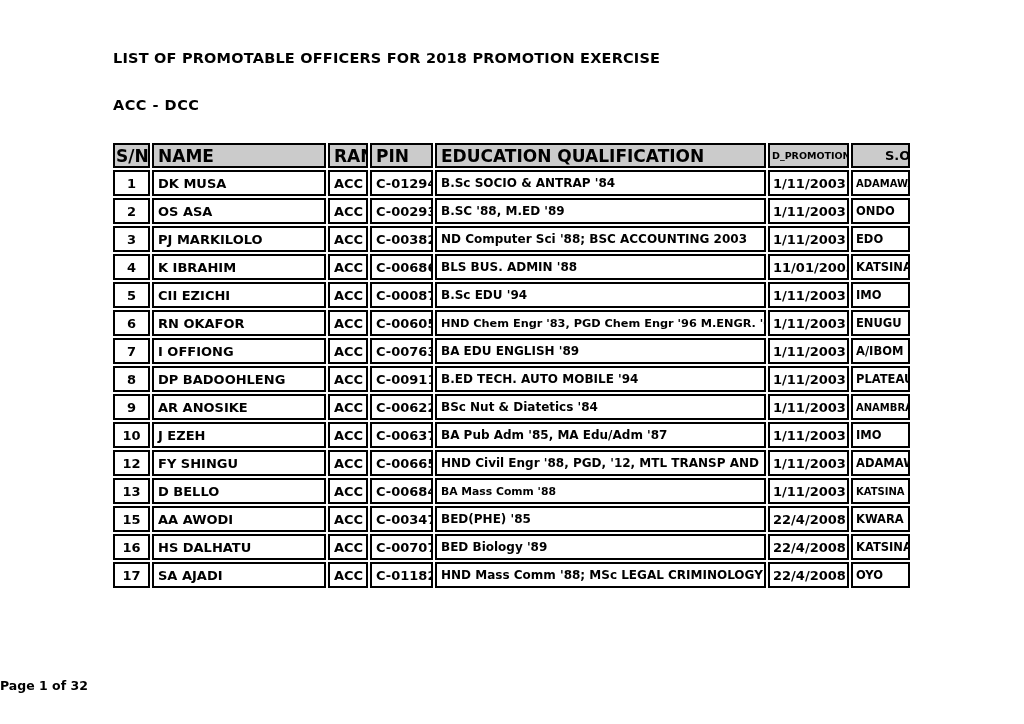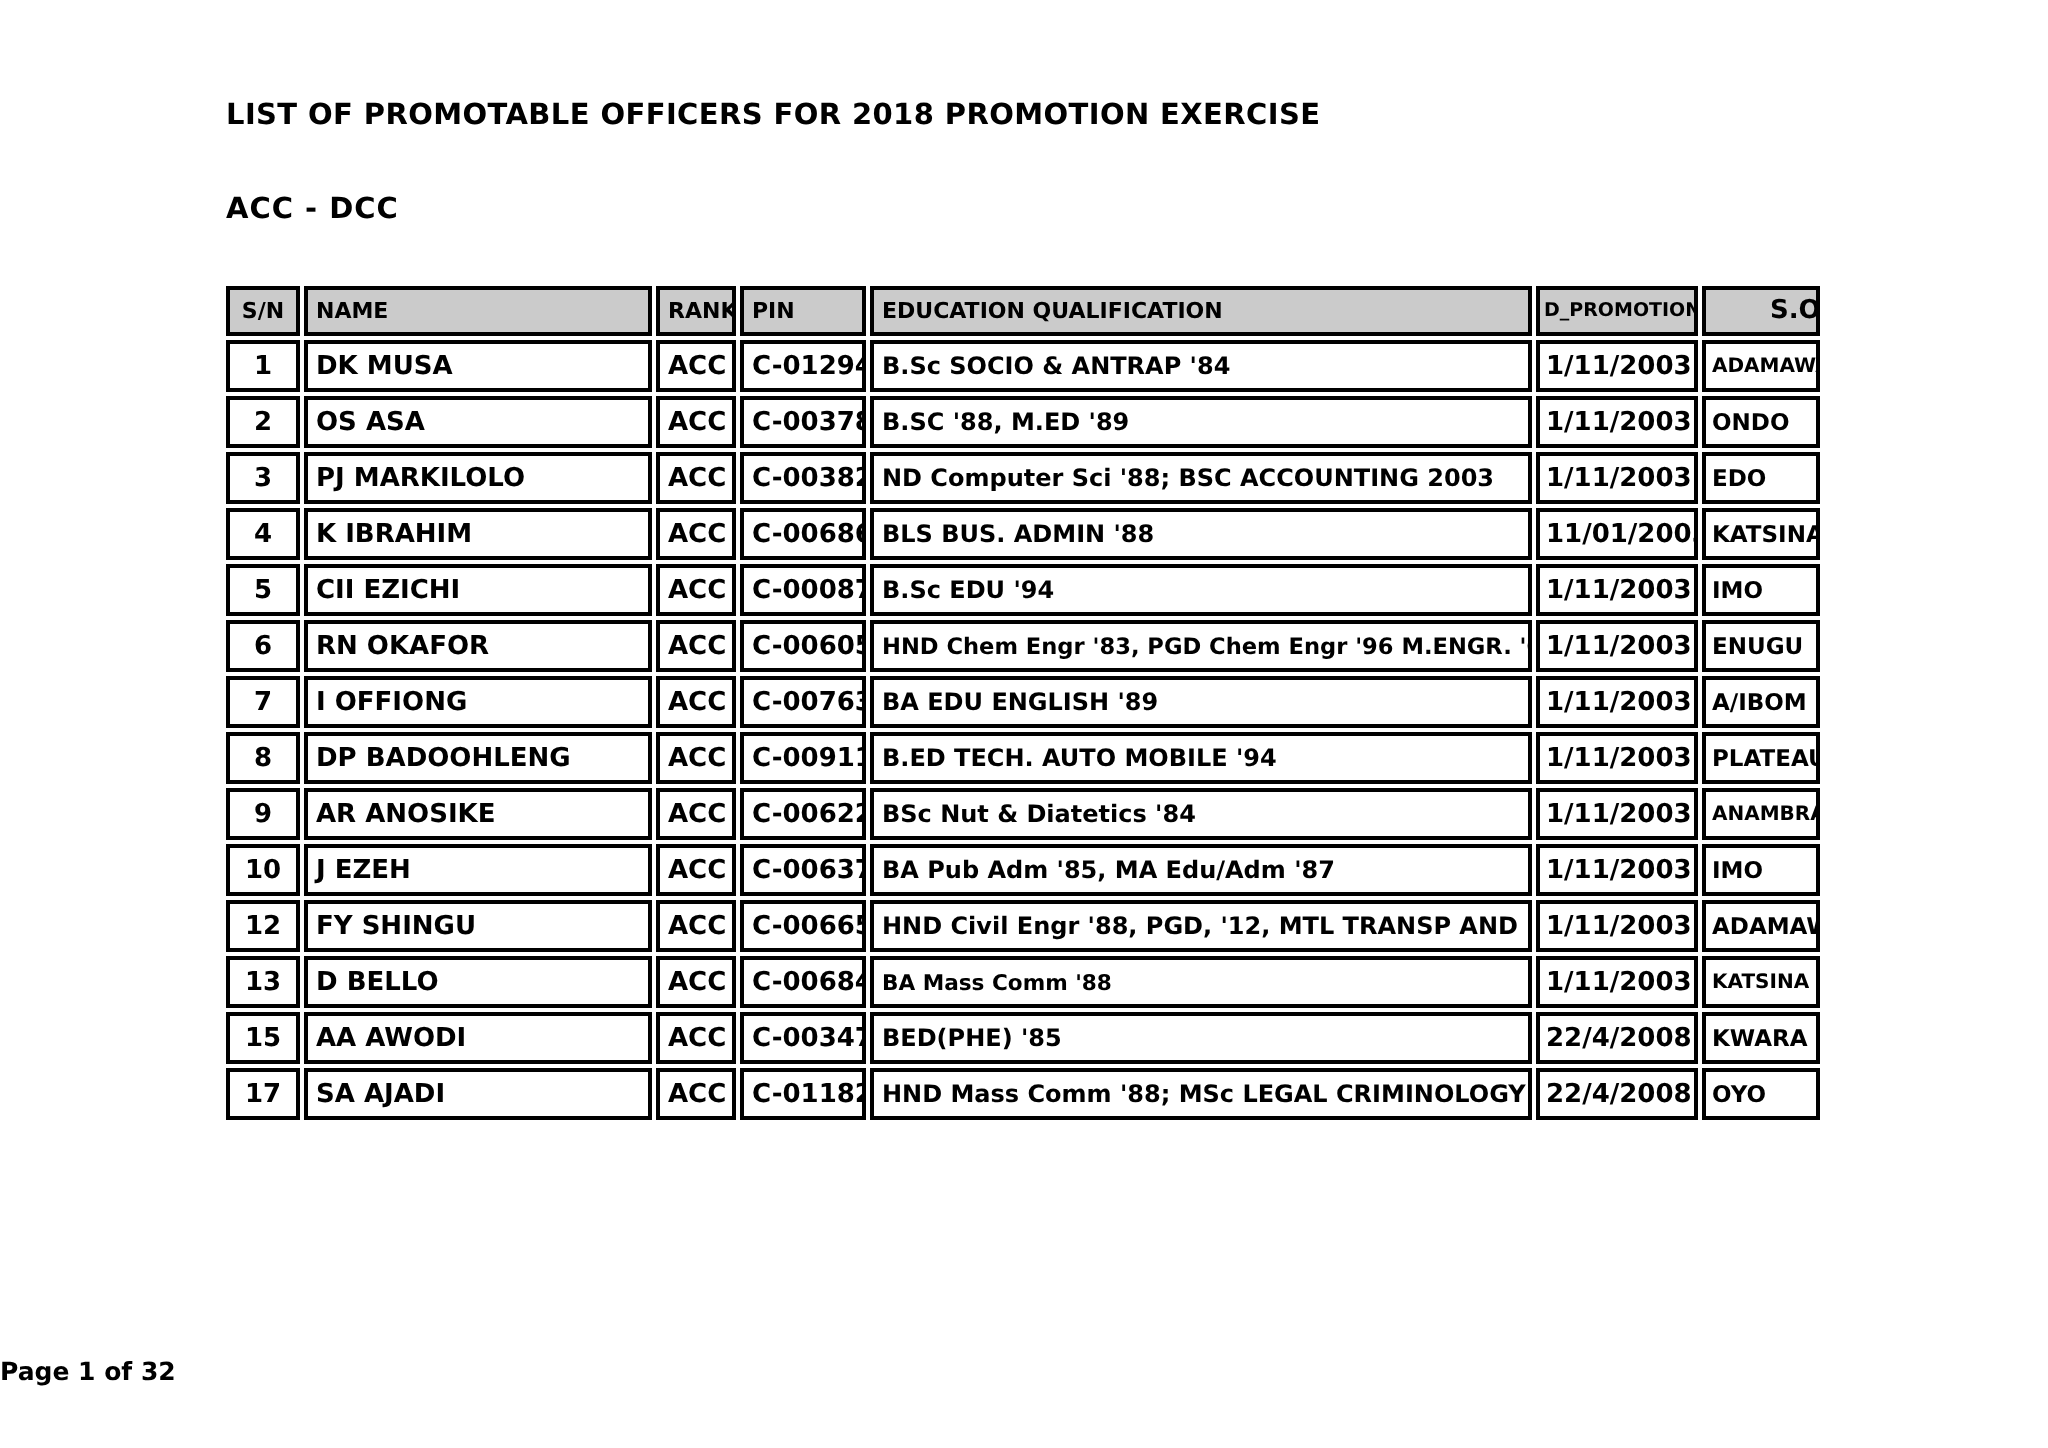--- a/index.html
+++ b/index.html
@@ -47,21 +47,21 @@
     overflow: hidden;
     white-space: nowrap;
     vertical-align: middle;
     font-weight: 700;
     padding: 0 4px;
     background: #ffffff;
   }
   table.officers th {
     height: 25px;
     background: #cbcbcb;
-    font-size: 11px;
+    font-size: 17px;
     text-align: left;
   }
   table.officers td { height: 26px; font-size: 13px; text-align: left; }
 
   
   table.officers th:nth-child(1) { text-align: center; padding: 0 1px; }
   table.officers th:nth-child(6) { font-size: 9.5px; padding: 0 2px; }
   table.officers th:nth-child(7) { font-size: 13px; padding-left: 32px; }
   table.officers td:nth-child(1) { text-align: center; padding: 0 1px; }
   table.officers td:nth-child(5) { font-size: 12px; }
@@ -122,21 +122,21 @@
         <td>ACC</td>
         <td>C-01294</td>
         <td>B.Sc SOCIO &amp; ANTRAP '84</td>
         <td>1/11/2003</td>
         <td>ADAMAWA</td>
       </tr>
       <tr>
         <td>2</td>
         <td>OS ASA</td>
         <td>ACC</td>
-        <td>C-00378</td>
+        <td>C-00293</td>
         <td>B.SC '88, M.ED '89</td>
         <td>1/11/2003</td>
         <td>ONDO</td>
       </tr>
       <tr>
         <td>3</td>
         <td>PJ MARKILOLO</td>
         <td>ACC</td>
         <td>C-00382</td>
         <td>ND Computer Sci '88; BSC ACCOUNTING 2003</td>
@@ -227,20 +227,29 @@
       <tr>
         <td>15</td>
         <td>AA AWODI</td>
         <td>ACC</td>
         <td>C-00347</td>
         <td>BED(PHE) '85</td>
         <td>22/4/2008</td>
         <td>KWARA</td>
       </tr>
       <tr>
+        <td>16</td>
+        <td>HS DALHATU</td>
+        <td>ACC</td>
+        <td>C-00707</td>
+        <td>BED Biology '89</td>
+        <td>22/4/2008</td>
+        <td>KATSINA</td>
+      </tr>
+      <tr>
         <td>17</td>
         <td>SA AJADI</td>
         <td>ACC</td>
         <td>C-01182</td>
         <td>HND Mass Comm '88; MSc LEGAL CRIMINOLOGY &amp; SEC. PSYCHO. '08</td>
         <td>22/4/2008</td>
         <td>OYO</td>
       </tr>
     </tbody>
 </table>

